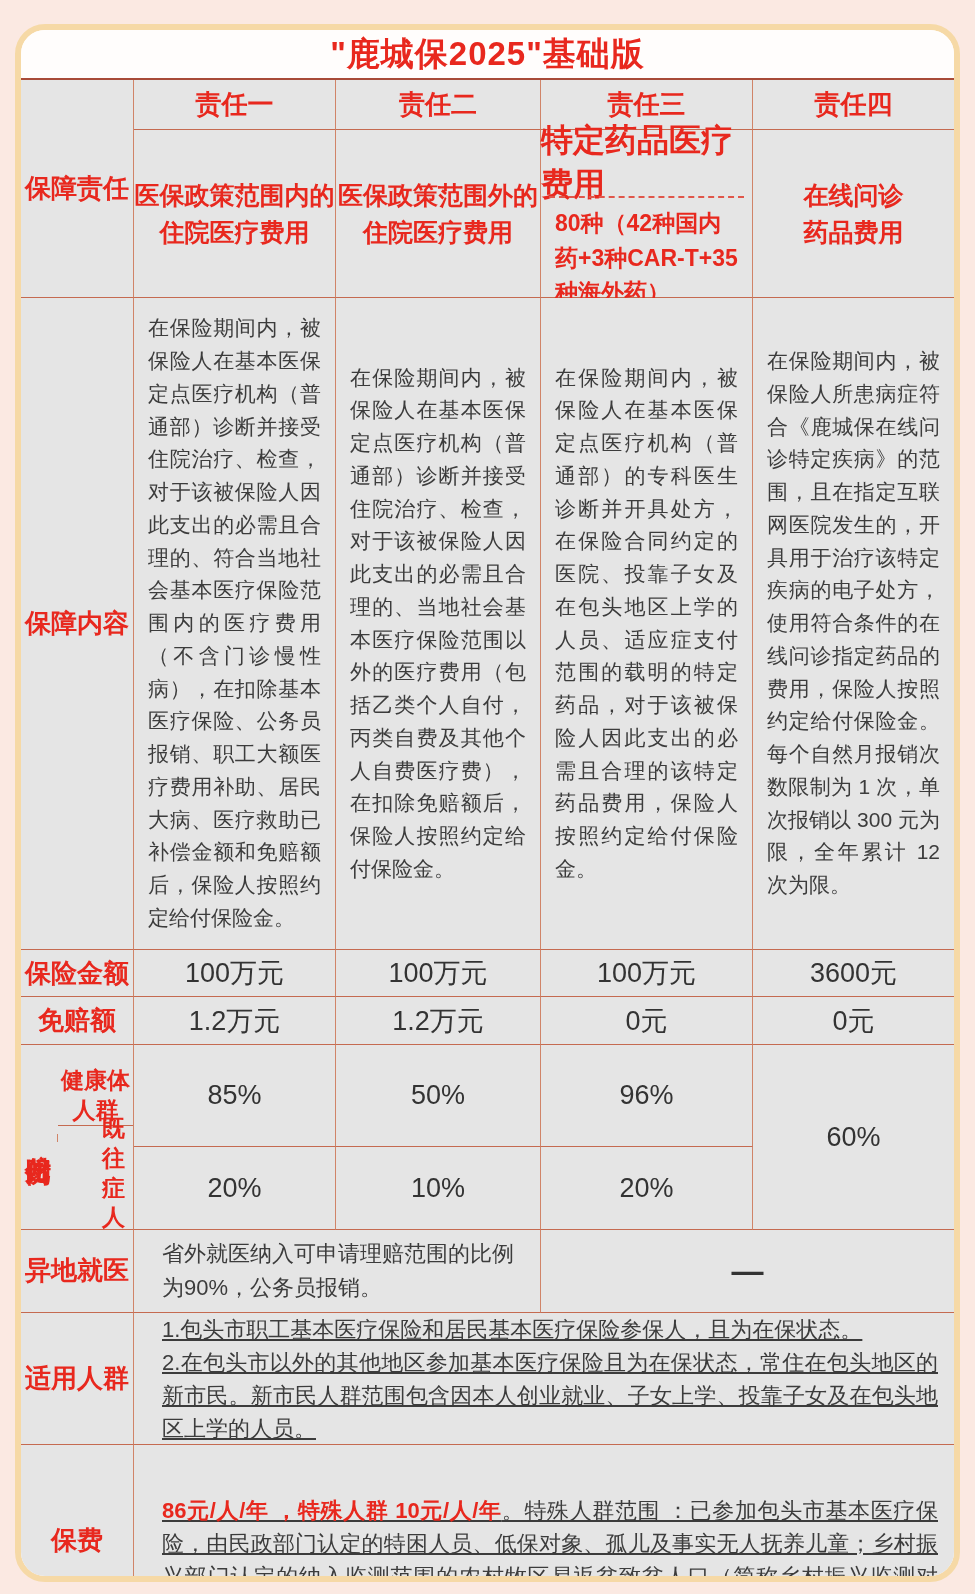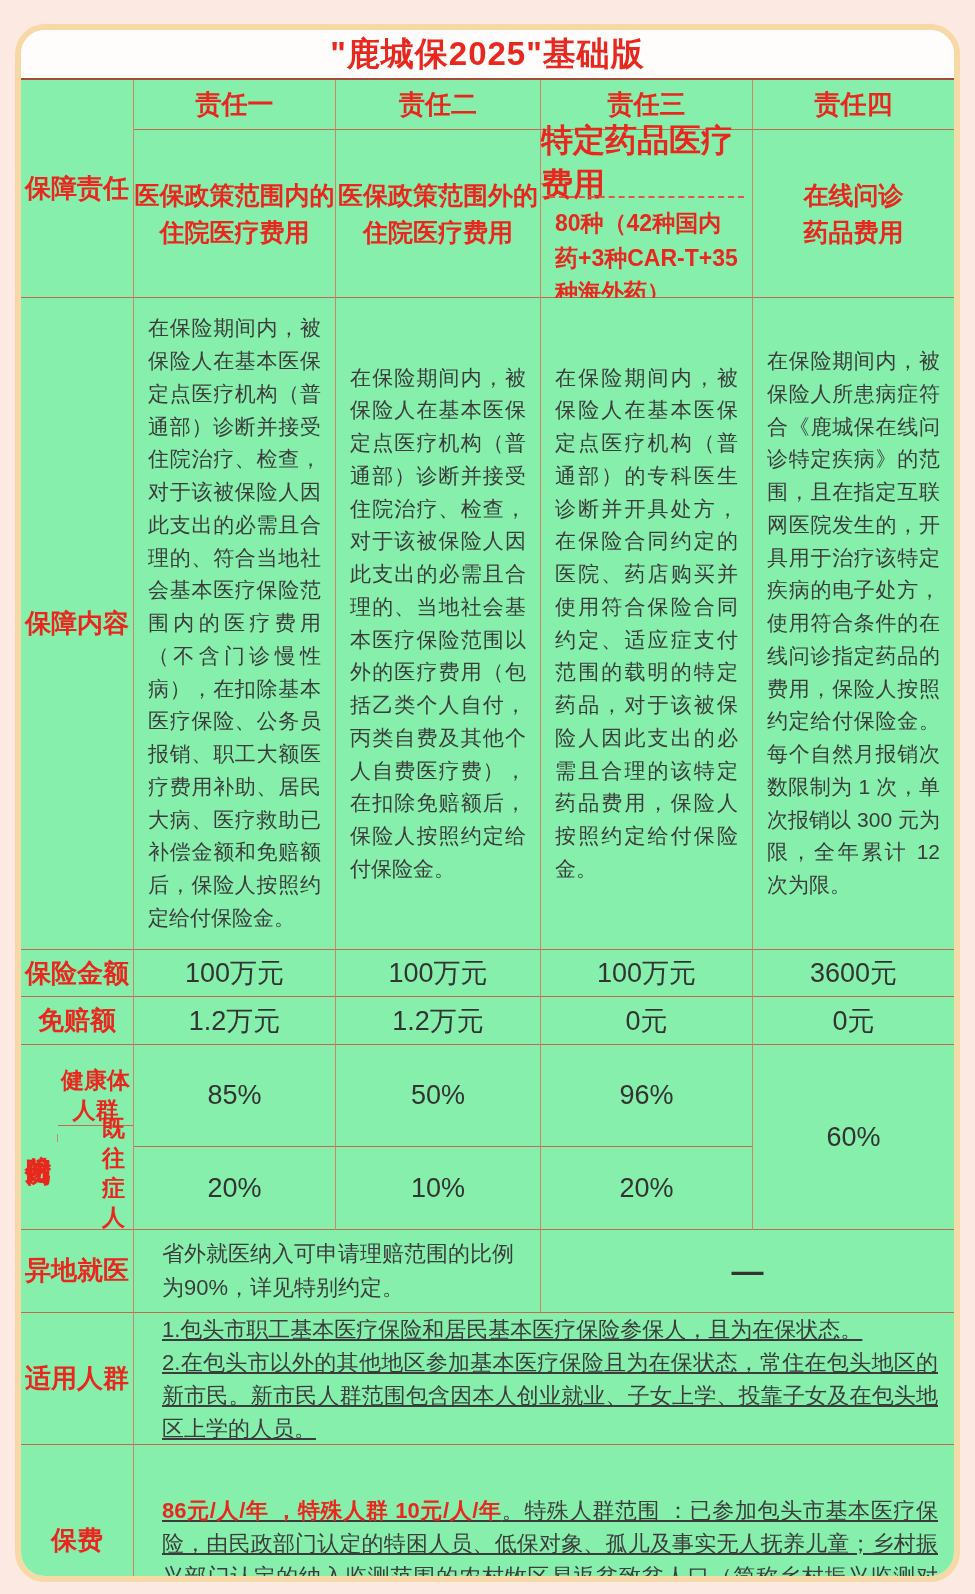--- a/index.html
+++ b/index.html
@@ -27,21 +27,21 @@
   .title-bar h1 {
     font-size: 33px; font-weight: bold; color: #e8281e;
     letter-spacing: 1px;
   }
   .tbl {
     display: grid;
     grid-template-columns: 113px 202px 205px 212px 201px;
     grid-template-rows: 50px 168px 652px 47px 48px 102px 83px 83px 132px auto;
     width: 933px; height: 1494px;
   }
-  .cell { display: flex; align-items: center; justify-content: center; background: #86efac; }
+  .cell { display: flex; align-items: center; justify-content: center; background: #e5e5e5; }
   .bR { border-right: 1px solid #d08468; }
   .bB { border-bottom: 1px solid #c56a50; }
   .red { color: #e8281e; font-weight: bold; }
   .lbl { font-size: 26px; line-height: 1.25; text-align: center; white-space: pre-line; }
   .hdr { font-size: 26px; }
   .dutylbl { font-size: 25px; line-height: 1.45; text-align: center; white-space: pre-line; }
   .val { font-size: 27px; color: #333333; }
   .body-text {
     font-size: 21px; color: #3c3c3c; line-height: 1.56;
     text-align: justify; white-space: pre-line;
@@ -108,21 +108,21 @@
       <div class="d3title">特定药品医疗费用</div>
       <div class="d3divider"></div>
       <div class="d3sub">80种（42种国内药+3种CAR-T+35种海外药）</div>
     </div>
     <div class="cell bB dutylbl red" style="grid-column:5; grid-row:2;">在线问诊
 药品费用</div>
 
     <div class="cell bR bB lbl red" style="grid-column:1; grid-row:3;">保障内容</div>
     <div class="cell bR bB body-text" style="grid-column:2; grid-row:3;">在保险期间内，被保险人在基本医保定点医疗机构（普通部）诊断并接受住院治疗、检查，对于该被保险人因此支出的必需且合理的、符合当地社会基本医疗保险范围内的医疗费用（不含门诊慢性病），在扣除基本医疗保险、公务员报销、职工大额医疗费用补助、居民大病、医疗救助已补偿金额和免赔额后，保险人按照约定给付保险金。</div>
     <div class="cell bR bB body-text" style="grid-column:3; grid-row:3;">在保险期间内，被保险人在基本医保定点医疗机构（普通部）诊断并接受住院治疗、检查，对于该被保险人因此支出的必需且合理的、当地社会基本医疗保险范围以外的医疗费用（包括乙类个人自付，丙类自费及其他个人自费医疗费），在扣除免赔额后，保险人按照约定给付保险金。</div>
-    <div class="cell bR bB body-text" style="grid-column:4; grid-row:3;">在保险期间内，被保险人在基本医保定点医疗机构（普通部）的专科医生诊断并开具处方，在保险合同约定的医院、药店购买并使用符合保险合同约定、适应症支付范围的载明的特定药品，对于该被保险人因此支出的必需且合理的该特定药品费用，保险人按照约定给付保险金。</div>
+    <div class="cell bR bB body-text" style="grid-column:4; grid-row:3;">在保险期间内，被保险人在基本医保定点医疗机构（普通部）的专科医生诊断并开具处方，在保险合同约定的医院、投靠子女及在包头地区上学的人员、适应症支付范围的载明的特定药品，对于该被保险人因此支出的必需且合理的该特定药品费用，保险人按照约定给付保险金。</div>
     <div class="cell bB body-text" style="grid-column:5; grid-row:3;">在保险期间内，被保险人所患病症符合《鹿城保在线问诊特定疾病》的范围，且在指定互联网医院发生的，开具用于治疗该特定疾病的电子处方，使用符合条件的在线问诊指定药品的费用，保险人按照约定给付保险金。每个自然月报销次数限制为 1 次，单次报销以 300 元为限，全年累计 12 次为限。</div>
 
     <div class="cell bR bB lbl red" style="grid-column:1; grid-row:4;">保险金额</div>
     <div class="cell bR bB val" style="grid-column:2; grid-row:4;">100万元</div>
     <div class="cell bR bB val" style="grid-column:3; grid-row:4;">100万元</div>
     <div class="cell bR bB val" style="grid-column:4; grid-row:4;">100万元</div>
     <div class="cell bB val" style="grid-column:5; grid-row:4;">3600元</div>
 
     <div class="cell bR bB lbl red" style="grid-column:1; grid-row:5;">免赔额</div>
     <div class="cell bR bB val" style="grid-column:2; grid-row:5;">1.2万元</div>
@@ -139,21 +139,21 @@
     </div>
     <div class="cell bR bB val" style="grid-column:2; grid-row:6;">85%</div>
     <div class="cell bR bB val" style="grid-column:3; grid-row:6;">50%</div>
     <div class="cell bR bB val" style="grid-column:4; grid-row:6;">96%</div>
     <div class="cell bB val" style="grid-column:5; grid-row:6 / span 2;">60%</div>
     <div class="cell bR bB val" style="grid-column:2; grid-row:7;">20%</div>
     <div class="cell bR bB val" style="grid-column:3; grid-row:7;">10%</div>
     <div class="cell bR bB val" style="grid-column:4; grid-row:7;">20%</div>
 
     <div class="cell bR bB lbl red" style="grid-column:1; grid-row:8;font-family:Liberation Serif, serif;">异地就医</div>
-    <div class="cell bR bB remote-text" style="grid-column:2 / span 2; grid-row:8;">省外就医纳入可申请理赔范围的比例为90%，详见特别约定。</div>
+    <div class="cell bR bB remote-text" style="grid-column:2 / span 2; grid-row:8;">省外就医纳入可申请理赔范围的比例为90%，公务员报销。</div>
     <div class="cell bB dash-cell" style="grid-column:4 / span 2; grid-row:8;">—</div>
 
     <div class="cell bR bB lbl red" style="grid-column:1; grid-row:9;">适用人群</div>
     <div class="cell bB para" style="grid-column:2 / span 4; grid-row:9; align-items:center;">1.包头市职工基本医疗保险和居民基本医疗保险参保人，且为在保状态。
 2.在包头市以外的其他地区参加基本医疗保险且为在保状态，常住在包头地区的新市民。新市民人群范围包含因本人创业就业、子女上学、投靠子女及在包头地区上学的人员。</div>
 
     <div class="cell bR lbl red" style="grid-column:1; grid-row:10;">保费</div>
     <div class="cell para" style="grid-column:2 / span 4; grid-row:10; align-items:center; display:block; padding-top:16px;">
       <span class="hl">86元/人/年 ，特殊人群 10元/人/年</span><span>。特殊人群范围 ：已参加包头市基本医疗保险，由民政部门认定的特困人员、低保对象、孤儿及事实无人抚养儿童；乡村振兴部门认定的纳入监测范围的农村牧区易返贫致贫人口（简称乡村振兴监测对象）；组织部门认定的建国前老党员，以上五类医疗救助对象。</span>
     </div>

